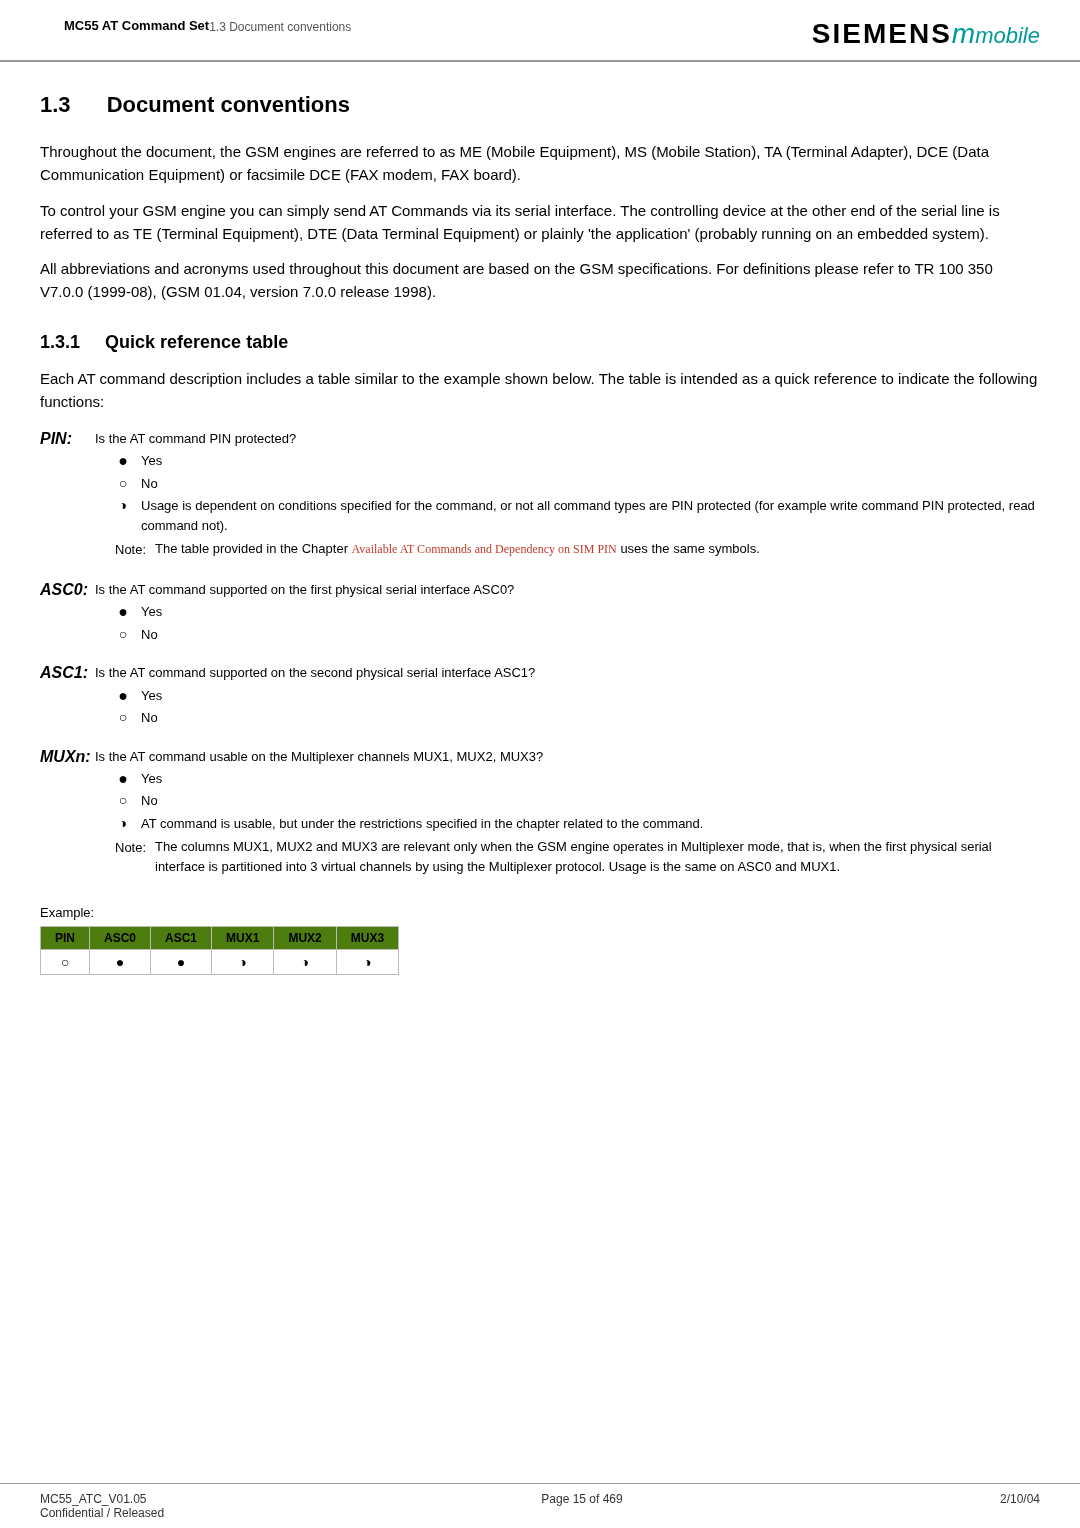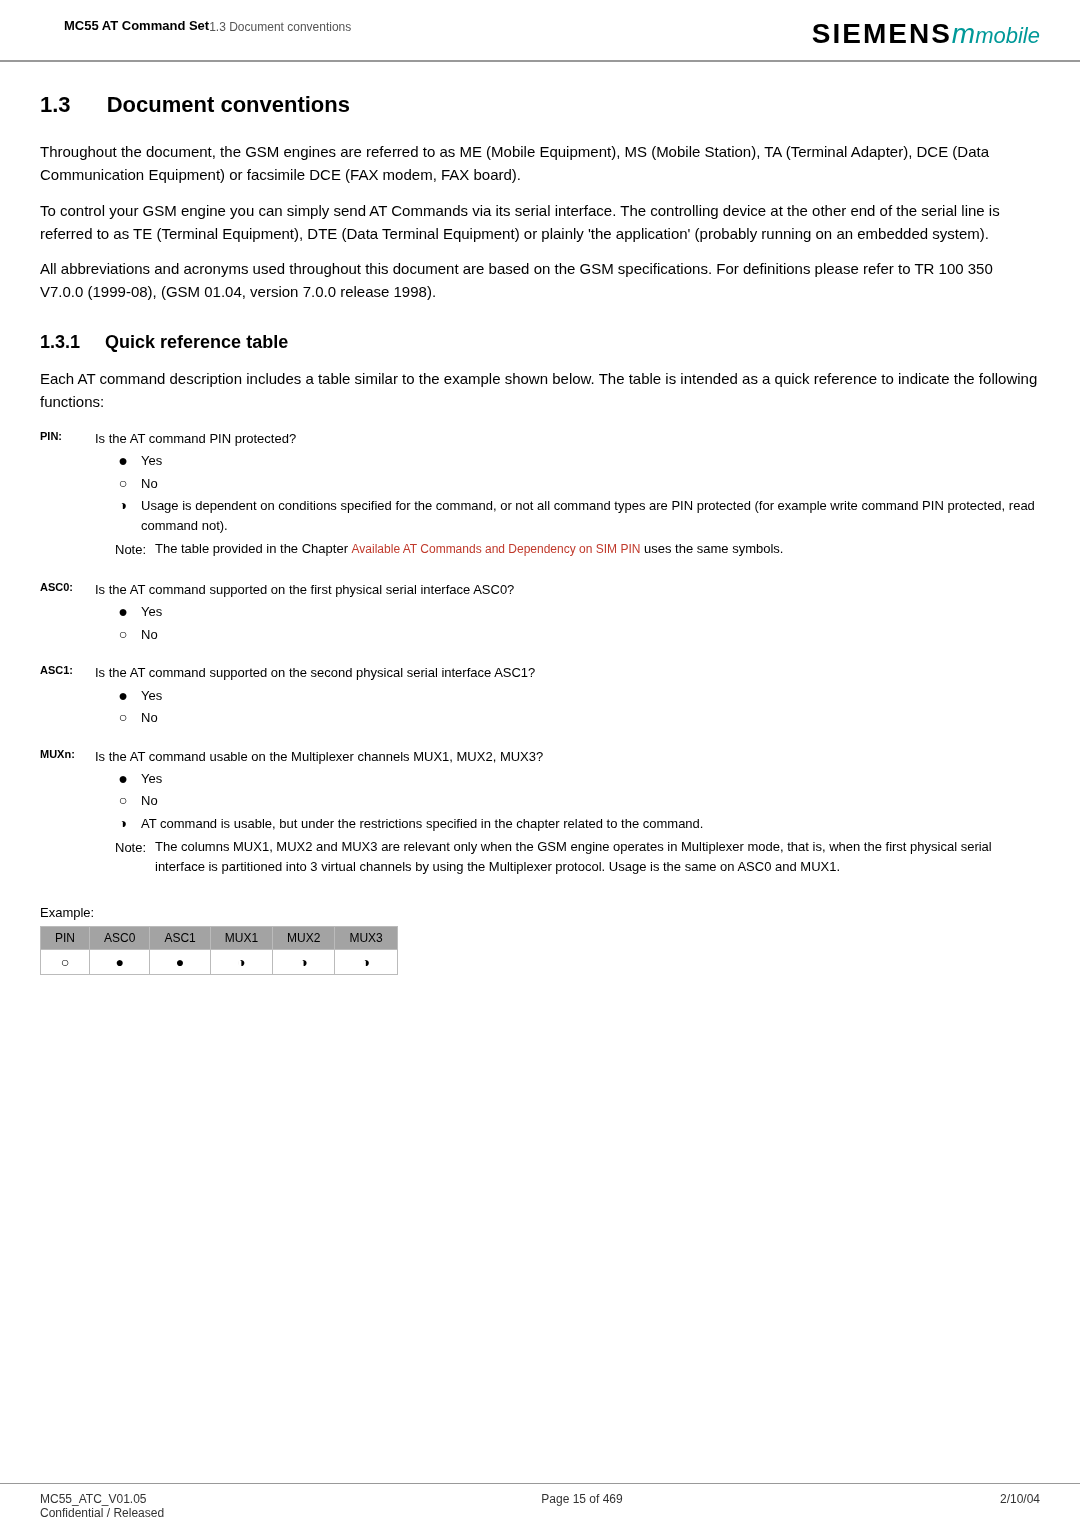--- a/index.html
+++ b/index.html
@@ -94,22 +94,23 @@
       margin-bottom: 16px;
     }
     .def-row {
       display: flex;
       align-items: flex-start;
       margin-bottom: 4px;
     }
     .def-label {
       font-weight: bold;
       min-width: 55px;
-      font-size: 11px;
+      font-size: 16px;
       padding-top: 1px;
+      font-style: italic;
     }
     .def-content {
       flex: 1;
       font-size: 13px;
       line-height: 1.55;
     }
     .def-content-inner {
       margin-bottom: 2px;
     }
     .bullet-list {
@@ -149,21 +150,21 @@
       font-size: 13px;
       min-width: 40px;
       padding-top: 1px;
     }
     .note-content {
       font-size: 13px;
       line-height: 1.55;
       flex: 1;
     }
     .code-link {
-      font-family: Liberation Sans, sans-serif;
+      font-family: Liberation Serif, serif;
       font-size: 12px;
       color: #c0392b;
     }
 
     
     .section-sep {
       margin-bottom: 28px;
     }
 
     
@@ -178,22 +179,22 @@
       border-collapse: collapse;
       border: 1px solid #bbb;
       font-size: 12px;
     }
     .ref-table th, .ref-table td {
       border: 1px solid #bbb;
       padding: 4px 14px;
       text-align: center;
     }
     .ref-table th {
-      background: #a3a3a3;
-      font-weight: normal;
+      background: #4d7c0f;
+      font-weight: bold;
       font-size: 12px;
     }
     .ref-table td {
       background: #fff;
       font-size: 14px;
     }
 
     
     .footer {
       position: absolute;

